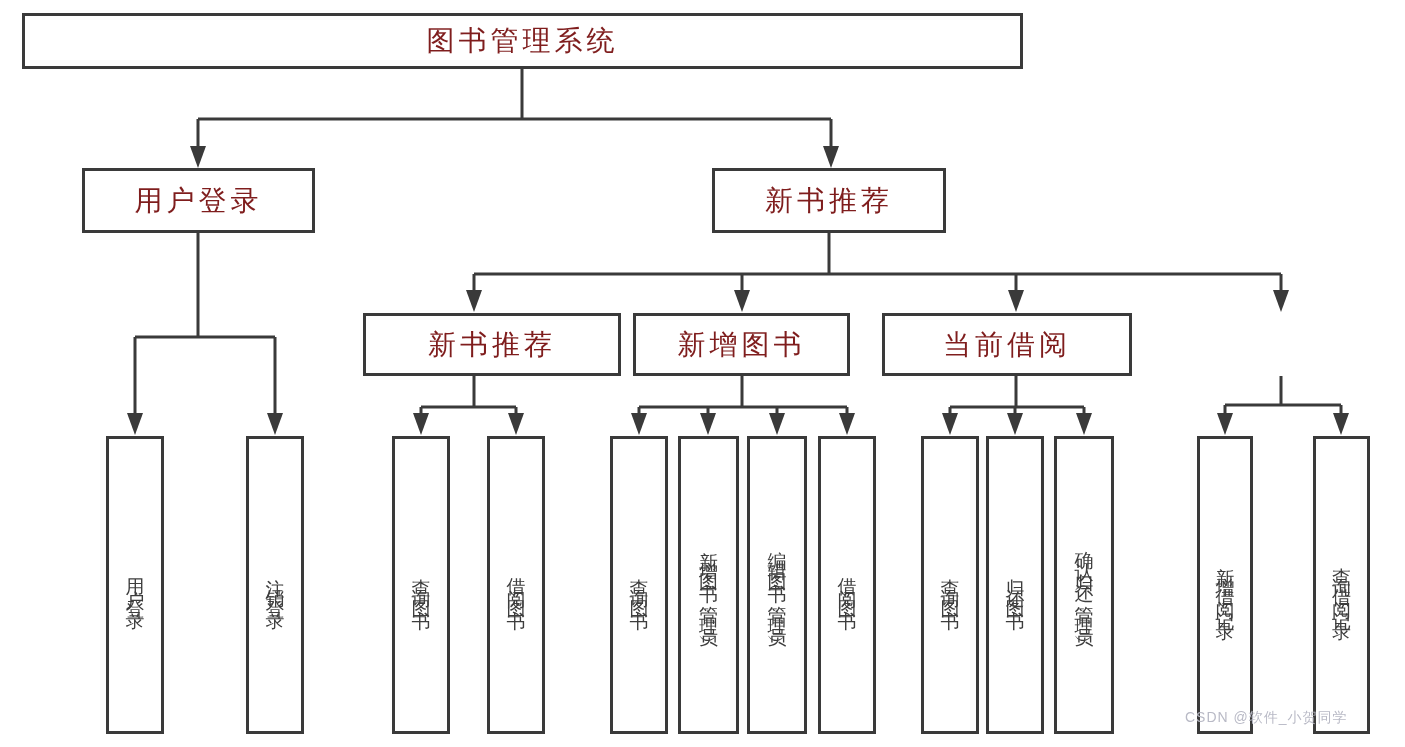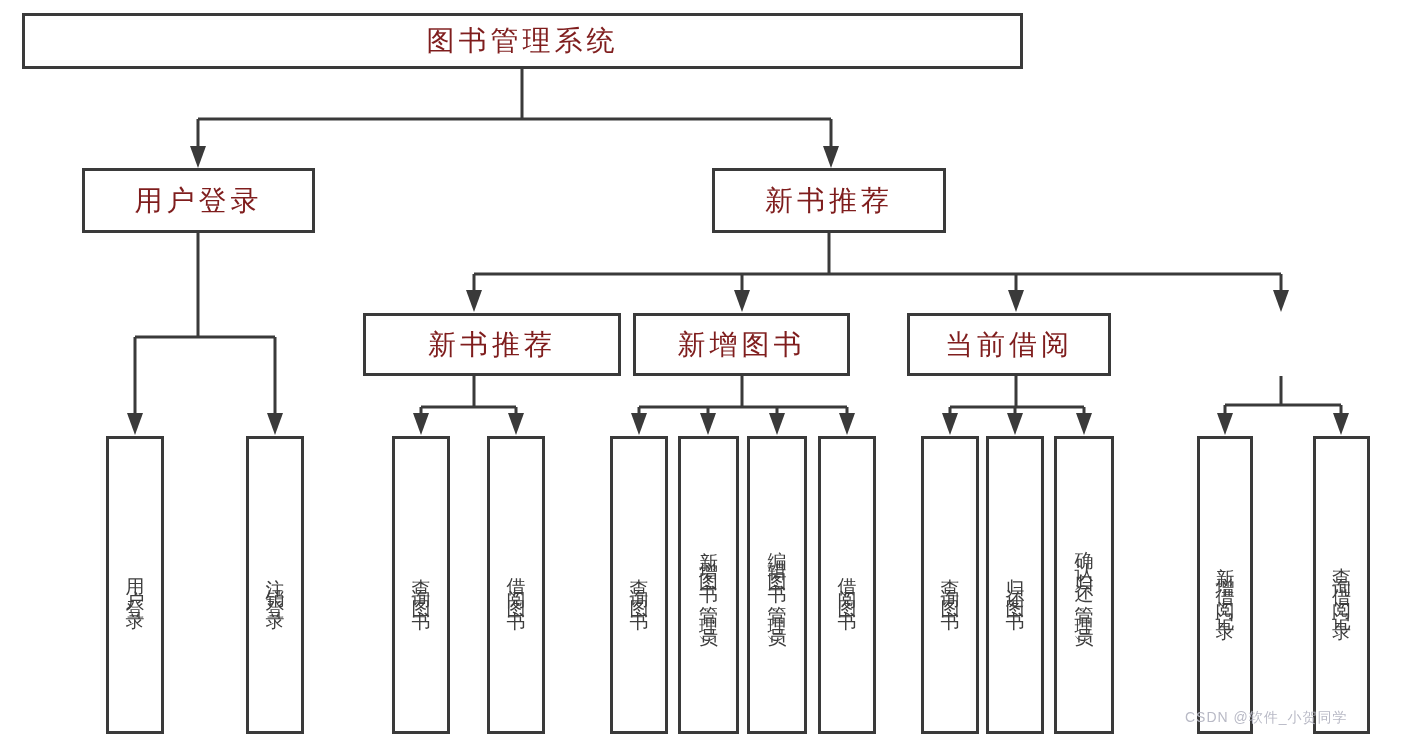--- a/index.html
+++ b/index.html
@@ -31,21 +31,21 @@
     letter-spacing: 4px;
     white-space: nowrap;
     color: #7f1d1d;
   }
   .root-box  { left: 22px;  top: 13px;  width: 1001px; height: 56px; }
   .l2a       { left: 82px;  top: 168px; width: 233px;  height: 65px; }
   .l2b       { left: 712px; top: 168px; width: 234px;  height: 65px; }
   .l3        { top: 313px;  height: 63px; }
   .l3a { left: 363px;  width: 258px; }
   .l3b { left: 633px;  width: 217px; }
-  .l3c { left: 907px;  width: 204px; }
+  .l3c { left: 882px;  width: 250px; }
   .l3d { left: 1172px; width: 218px; }
   .leaf {
     top: 436px;
     height: 298px;
     width: 58px;
   }
   .vtext {
     writing-mode: vertical-rl;
     text-orientation: mixed;
     font-size: 19px;

